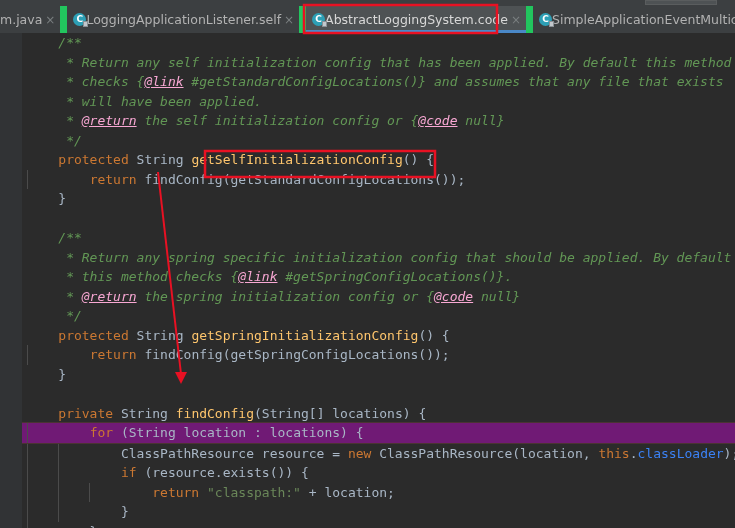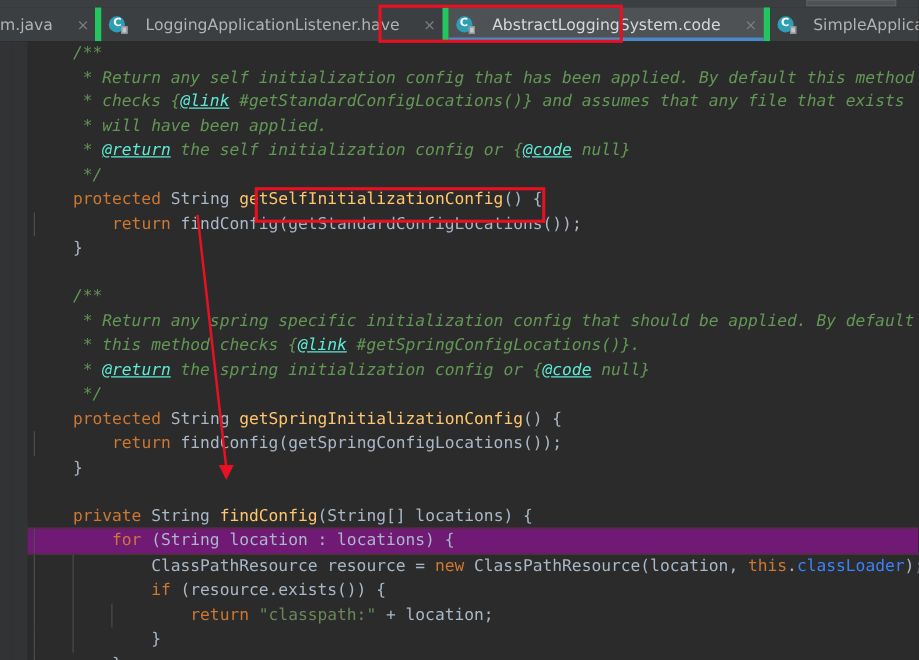--- a/index.html
+++ b/index.html
@@ -38,29 +38,29 @@
     left: 0; top: 6px;
     width: 735px; height: 27px;
     background: #3c3f41;
     display: flex;
     align-items: stretch;
     font-family: "DejaVu Sans", "Liberation Sans", sans-serif;
   }
   .tab {
     display: flex;
     align-items: center;
-    gap: 16px;
+    gap: 0;
     padding: 0 5px 0 6px;
     height: 27px;
     box-sizing: border-box;
     color: #b2b2b2;
     font-size: 12.5px;
     white-space: nowrap;
     position: relative;
-    border-right: 5px solid #22c55e;
+    border-right: 7px solid #22c55e;
   }
   .tab.first { padding-left: 0; }
   .tab.active {
     background: #4e5254;
     color: #d8d8d8;
   }
   .tab.active::after {
     content: "";
     position: absolute;
     left: 0; right: 0; bottom: 0;
@@ -142,21 +142,21 @@
   
   .line .ig {
     position: absolute;
     top: 0; bottom: 0;
     width: 1px;
     background: #4b4b4b;
   }
 
   
   .cmt  { color: #629755; font-style: italic; font-family: "DejaVu Sans Mono","Liberation Mono",monospace; }
-  .cmtl { color: #5eead4; font-style: italic; text-decoration: underline; }
+  .cmtl { color: #f9a8d4; font-style: italic; text-decoration: underline; }
   .kw   { color: #cc7832; }
   .typ  { color: #a9b7c6; }
   .mth  { color: #ffc66d; }
   .str  { color: #6a8759; }
   .fld  { color: #3b82f6; }
   .pln  { color: #a9b7c6; }
   .annot-svg {
     position: absolute;
     left: 0; top: 0;
     width: 735px; height: 528px;
@@ -172,21 +172,21 @@
     <div class="topstrip-widget"></div>
   </div>
 
   <div class="tabbar" id="tabbar">
       <div class="tab first">
         <span>m.java</span>
         <span class="tab-close">×</span>
       </div>
       <div class="tab">
         <span class="classicon">C</span>
-        <span>LoggingApplicationListener.have</span>
+        <span>LoggingApplicationListener.self</span>
         <span class="tab-close">×</span>
       </div>
       <div class="tab active">
         <span class="classicon">C</span>
         <span>AbstractLoggingSystem.code</span>
         <span class="tab-close">×</span>
       </div>
       <div class="tab">
         <span class="classicon">C</span>
         <span>SimpleApplicationEventMulticaster</span>

